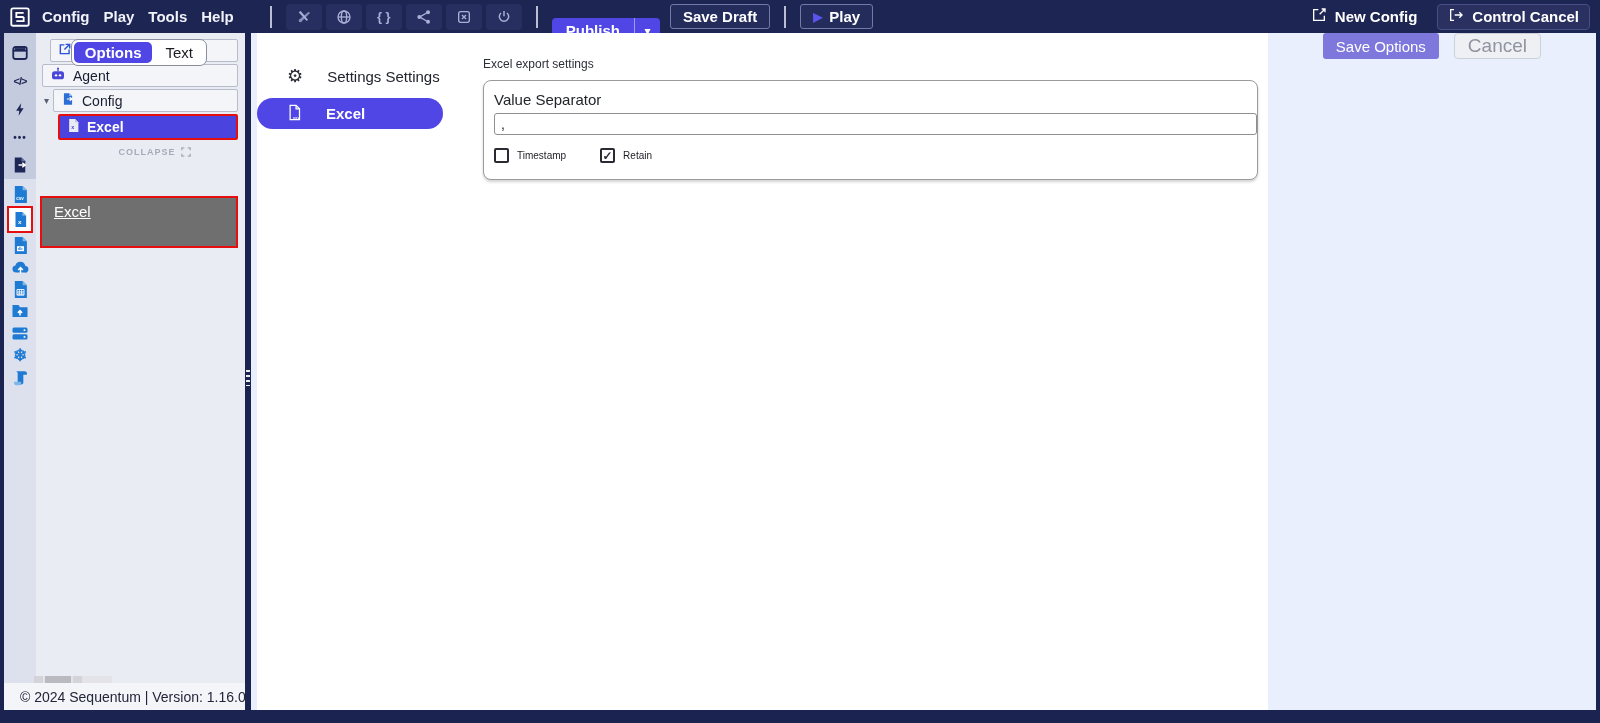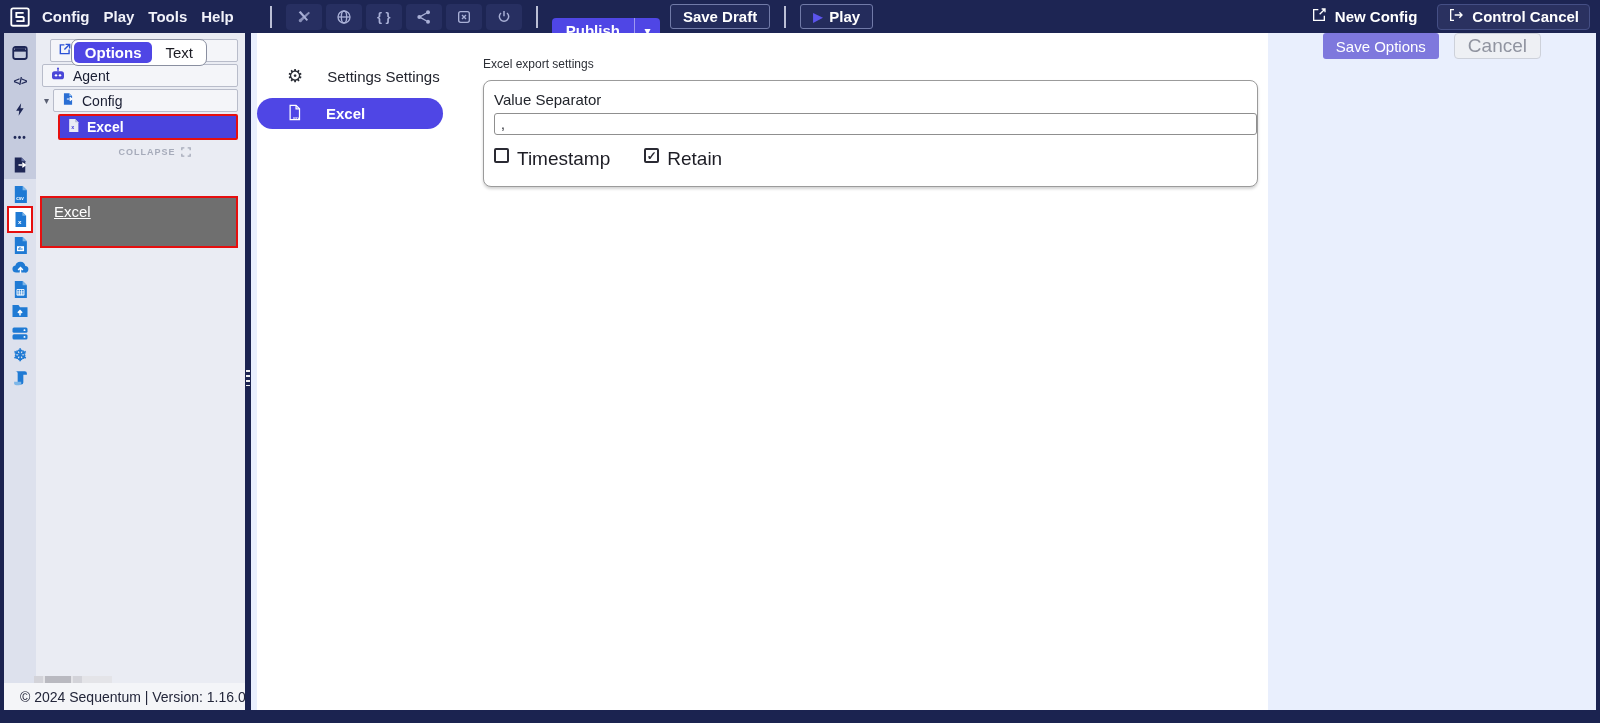--- a/index.html
+++ b/index.html
@@ -127,21 +127,21 @@
   .opts-box {
     border: 1px solid #9b9b9b; border-radius: 8px; background: #fff;
     padding: 10px 0 16px 10px; box-shadow: 0 2px 3px rgba(0,0,0,.18);
   }
   .field-label { font-size: 15px; color: #22252c; margin-bottom: 5px; }
   .text-input {
     width: 100%; height: 22px; border: 1px solid #8f8f8f; border-radius: 3px;
     font-size: 14px; font-family: "Liberation Sans", sans-serif; padding: 0 6px; color: #1c1e26;
   }
   .checks-row { display: flex; align-items: center; gap: 34px; margin-top: 13px; }
-  .check-item { display: flex; align-items: flex-start; gap: 8px; font-size: 19px; color: #1d1d25; }
+  .check-item { display: flex; align-items: center; gap: 8px; font-size: 10px; color: #1d1d25; }
   .checkbox {
     width: 15px; height: 15px; border: 2px solid #2a2a33; border-radius: 2px; background: #fff;
     display: flex; align-items: center; justify-content: center; font-size: 12px; font-weight: 700; color: #2a2a33;
   }
   .checkbox.checked::after { content: "✓"; line-height: 1; }
 
   .main-footer { height: 33px; display: flex; justify-content: flex-end; align-items: flex-start; gap: 15px; padding: 0 55px 0 0; }
   .save-btn { height: 26px; background: #7e78dd; color: #fff; border: none; border-radius: 3px; font-size: 15px; padding: 0 13px; }
   .cancel-btn { height: 26px; background: #eef0f4; color: #9094a0; border: 1px solid #cdd1da; border-radius: 4px; font-size: 19px; padding: 0 13px; }
 

